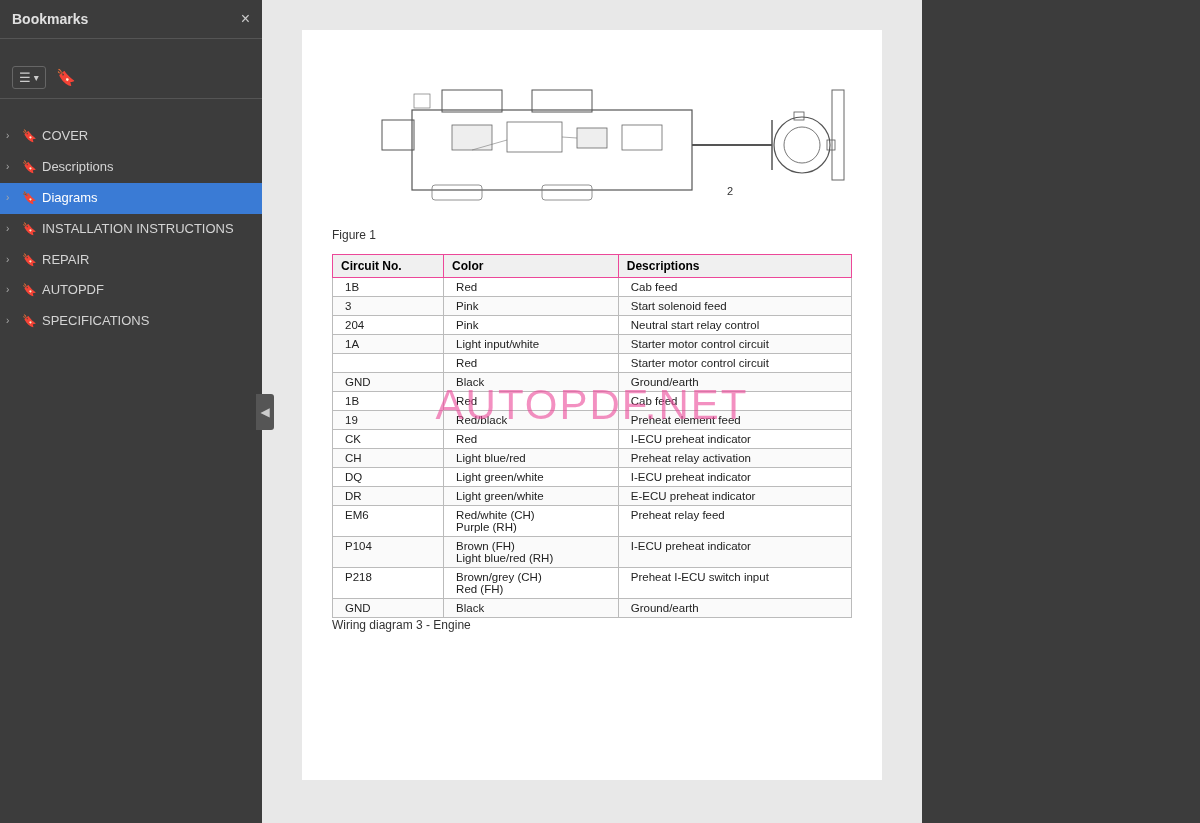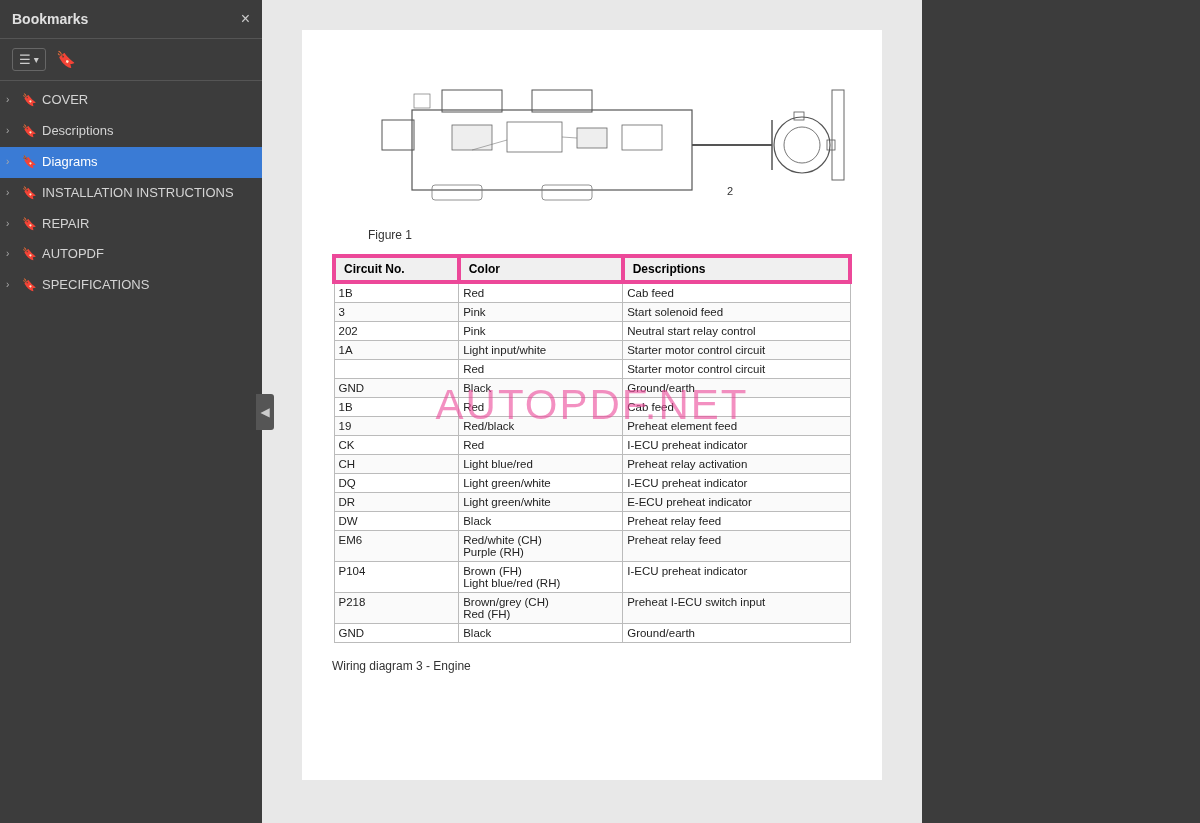--- a/index.html
+++ b/index.html
@@ -7,20 +7,21 @@
 
     
     #sidebar {
       width: 262px;
       min-width: 262px;
       background: #3c3c3c;
       color: #d4d4d4;
       display: flex;
       flex-direction: column;
       height: 620px;
+      gap: 18px;
     }
 
     #sidebar-header {
       display: flex;
       align-items: center;
       justify-content: space-between;
       padding: 10px 12px;
       border-bottom: 1px solid #555;
     }
 
@@ -177,42 +178,42 @@
 
     
     #wiring-table {
       width: 100%;
       border-collapse: collapse;
       font-size: 11.5px;
     }
 
     #wiring-table th {
       background: #f0f0f0;
-      border: 4px solid #ec4899;
+      border: 1px solid #ec4899;
       padding: 4px 8px;
       text-align: left;
       font-weight: bold;
       font-size: 12px;
     }
 
     #wiring-table td {
       border: 1px solid #bbb;
-      padding: 3px 4px;
+      padding: 3px 12px;
       color: #222;
       vertical-align: top;
     }
 
     #wiring-table tr:nth-child(even) td {
       background: #fafafa;
     }
 
     #table-footer {
       font-size: 12px;
       color: #333;
-      margin-top: 16px;
+      margin-top: 0;
     }
 
     
     #watermark {
       position: absolute;
       top: 50%;
       left: 50%;
       transform: translate(-50%, -50%);
       font-size: 42px;
       font-weight: normal;
@@ -325,21 +326,21 @@
           <line x1="230" y1="87" x2="245" y2="88" stroke="#777" stroke-width="0.6"></line>
 
           <text x="395" y="145" font-size="11" fill="#333">2</text>
 
           <rect x="500" y="40" width="12" height="90" fill="none" stroke="#666" stroke-width="1"></rect>
 
           <rect x="82" y="44" width="16" height="14" fill="none" stroke="#777" stroke-width="0.7"></rect>
         </svg>
       </div>
 
-      <div id="figure-label" style="font-size:12px;color:#333;margin-bottom:12px;margin-left:36px;">Figure 1</div>
+      <div id="figure-label" style="font-size:12px;color:#333;margin-bottom:12px;">Figure 1</div>
 
       <div id="watermark">AUTOPDF.NET</div>
 
       <table id="wiring-table">
         <thead>
           <tr>
             <th>Circuit No.</th>
             <th>Color</th>
             <th>Descriptions</th>
           </tr>
@@ -349,21 +350,21 @@
               <td>1B</td>
               <td>Red</td>
               <td>Cab feed</td>
             </tr>
             <tr>
               <td>3</td>
               <td>Pink</td>
               <td>Start solenoid feed</td>
             </tr>
             <tr>
-              <td>202</td>
+              <td>204</td>
               <td>Pink</td>
               <td>Neutral start relay control</td>
             </tr>
             <tr>
               <td>1A</td>
               <td>Light input/white</td>
               <td>Starter motor control circuit</td>
             </tr>
             <tr>
               <td></td>
@@ -397,25 +398,20 @@
             </tr>
             <tr>
               <td>DQ</td>
               <td>Light green/white</td>
               <td>I-ECU preheat indicator</td>
             </tr>
             <tr>
               <td>DR</td>
               <td>Light green/white</td>
               <td>E-ECU preheat indicator</td>
-            </tr>
-            <tr>
-              <td>DW</td>
-              <td>Black</td>
-              <td>Preheat relay feed</td>
             </tr>
             <tr>
               <td>EM6</td>
               <td>Red/white (CH)<br>Purple (RH)</td>
               <td>Preheat relay feed</td>
             </tr>
             <tr>
               <td>P104</td>
               <td>Brown (FH)<br>Light blue/red (RH)</td>
               <td>I-ECU preheat indicator</td>

